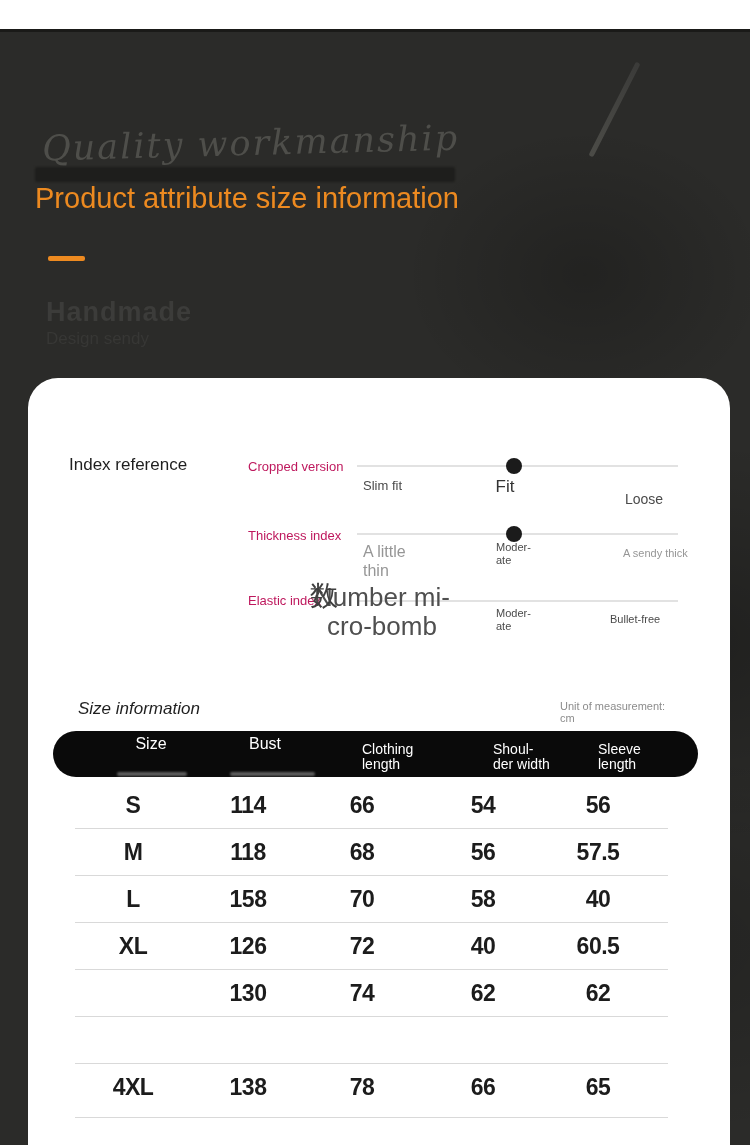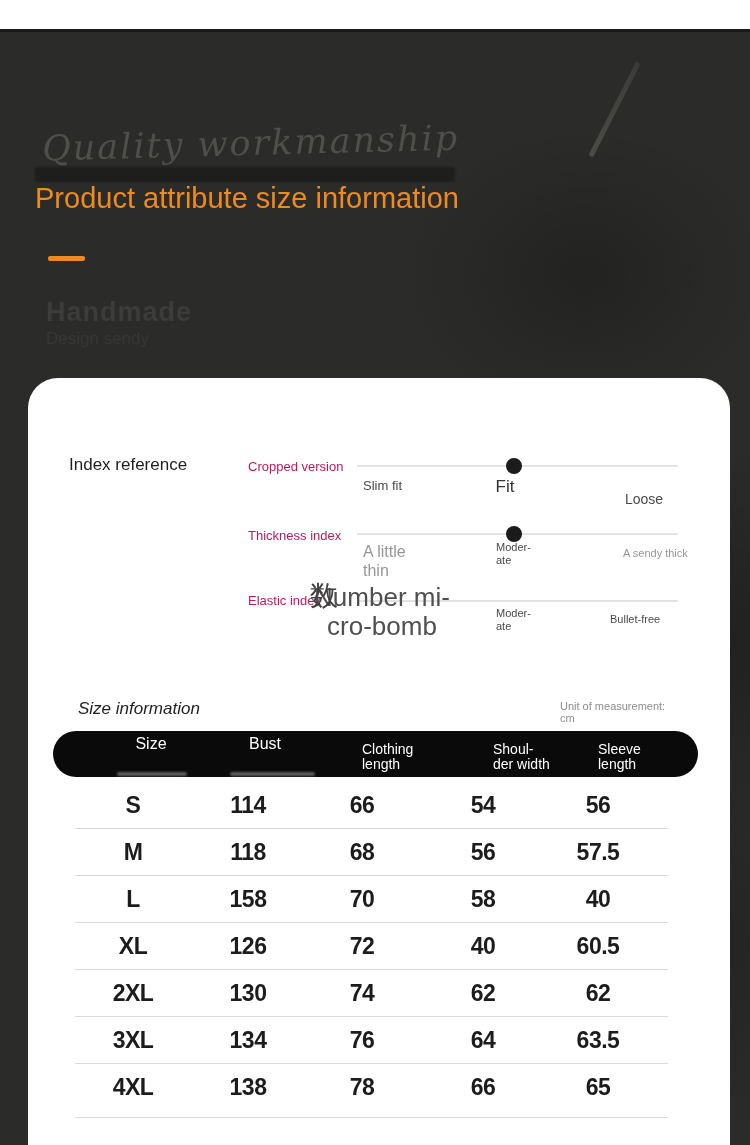--- a/index.html
+++ b/index.html
@@ -155,35 +155,27 @@
     <div class="t-row" style="top:545px;">
       <span class="t-cell c0">XL</span>
       <span class="t-cell c1">126</span>
       <span class="t-cell c2">72</span>
       <span class="t-cell c3">40</span>
       <span class="t-cell c4">60.5</span>
     </div>
     <div class="separator" style="top:591px;"></div>
 
     <div class="t-row" style="top:592px;">
-      <span class="t-cell c0">2XL</span>
       <span class="t-cell c1">130</span>
       <span class="t-cell c2">74</span>
       <span class="t-cell c3">62</span>
       <span class="t-cell c4">62</span>
     </div>
     <div class="separator" style="top:638px;"></div>
 
-    <div class="t-row" style="top:639px;">
-      <span class="t-cell c0">3XL</span>
-      <span class="t-cell c1">134</span>
-      <span class="t-cell c2">76</span>
-      <span class="t-cell c3">64</span>
-      <span class="t-cell c4">63.5</span>
-    </div>
     <div class="separator" style="top:685px;"></div>
 
     <div class="t-row" style="top:686px;">
       <span class="t-cell c0">4XL</span>
       <span class="t-cell c1">138</span>
       <span class="t-cell c2">78</span>
       <span class="t-cell c3">66</span>
       <span class="t-cell c4">65</span>
     </div>
     <div class="separator" style="top:739px;"></div>

